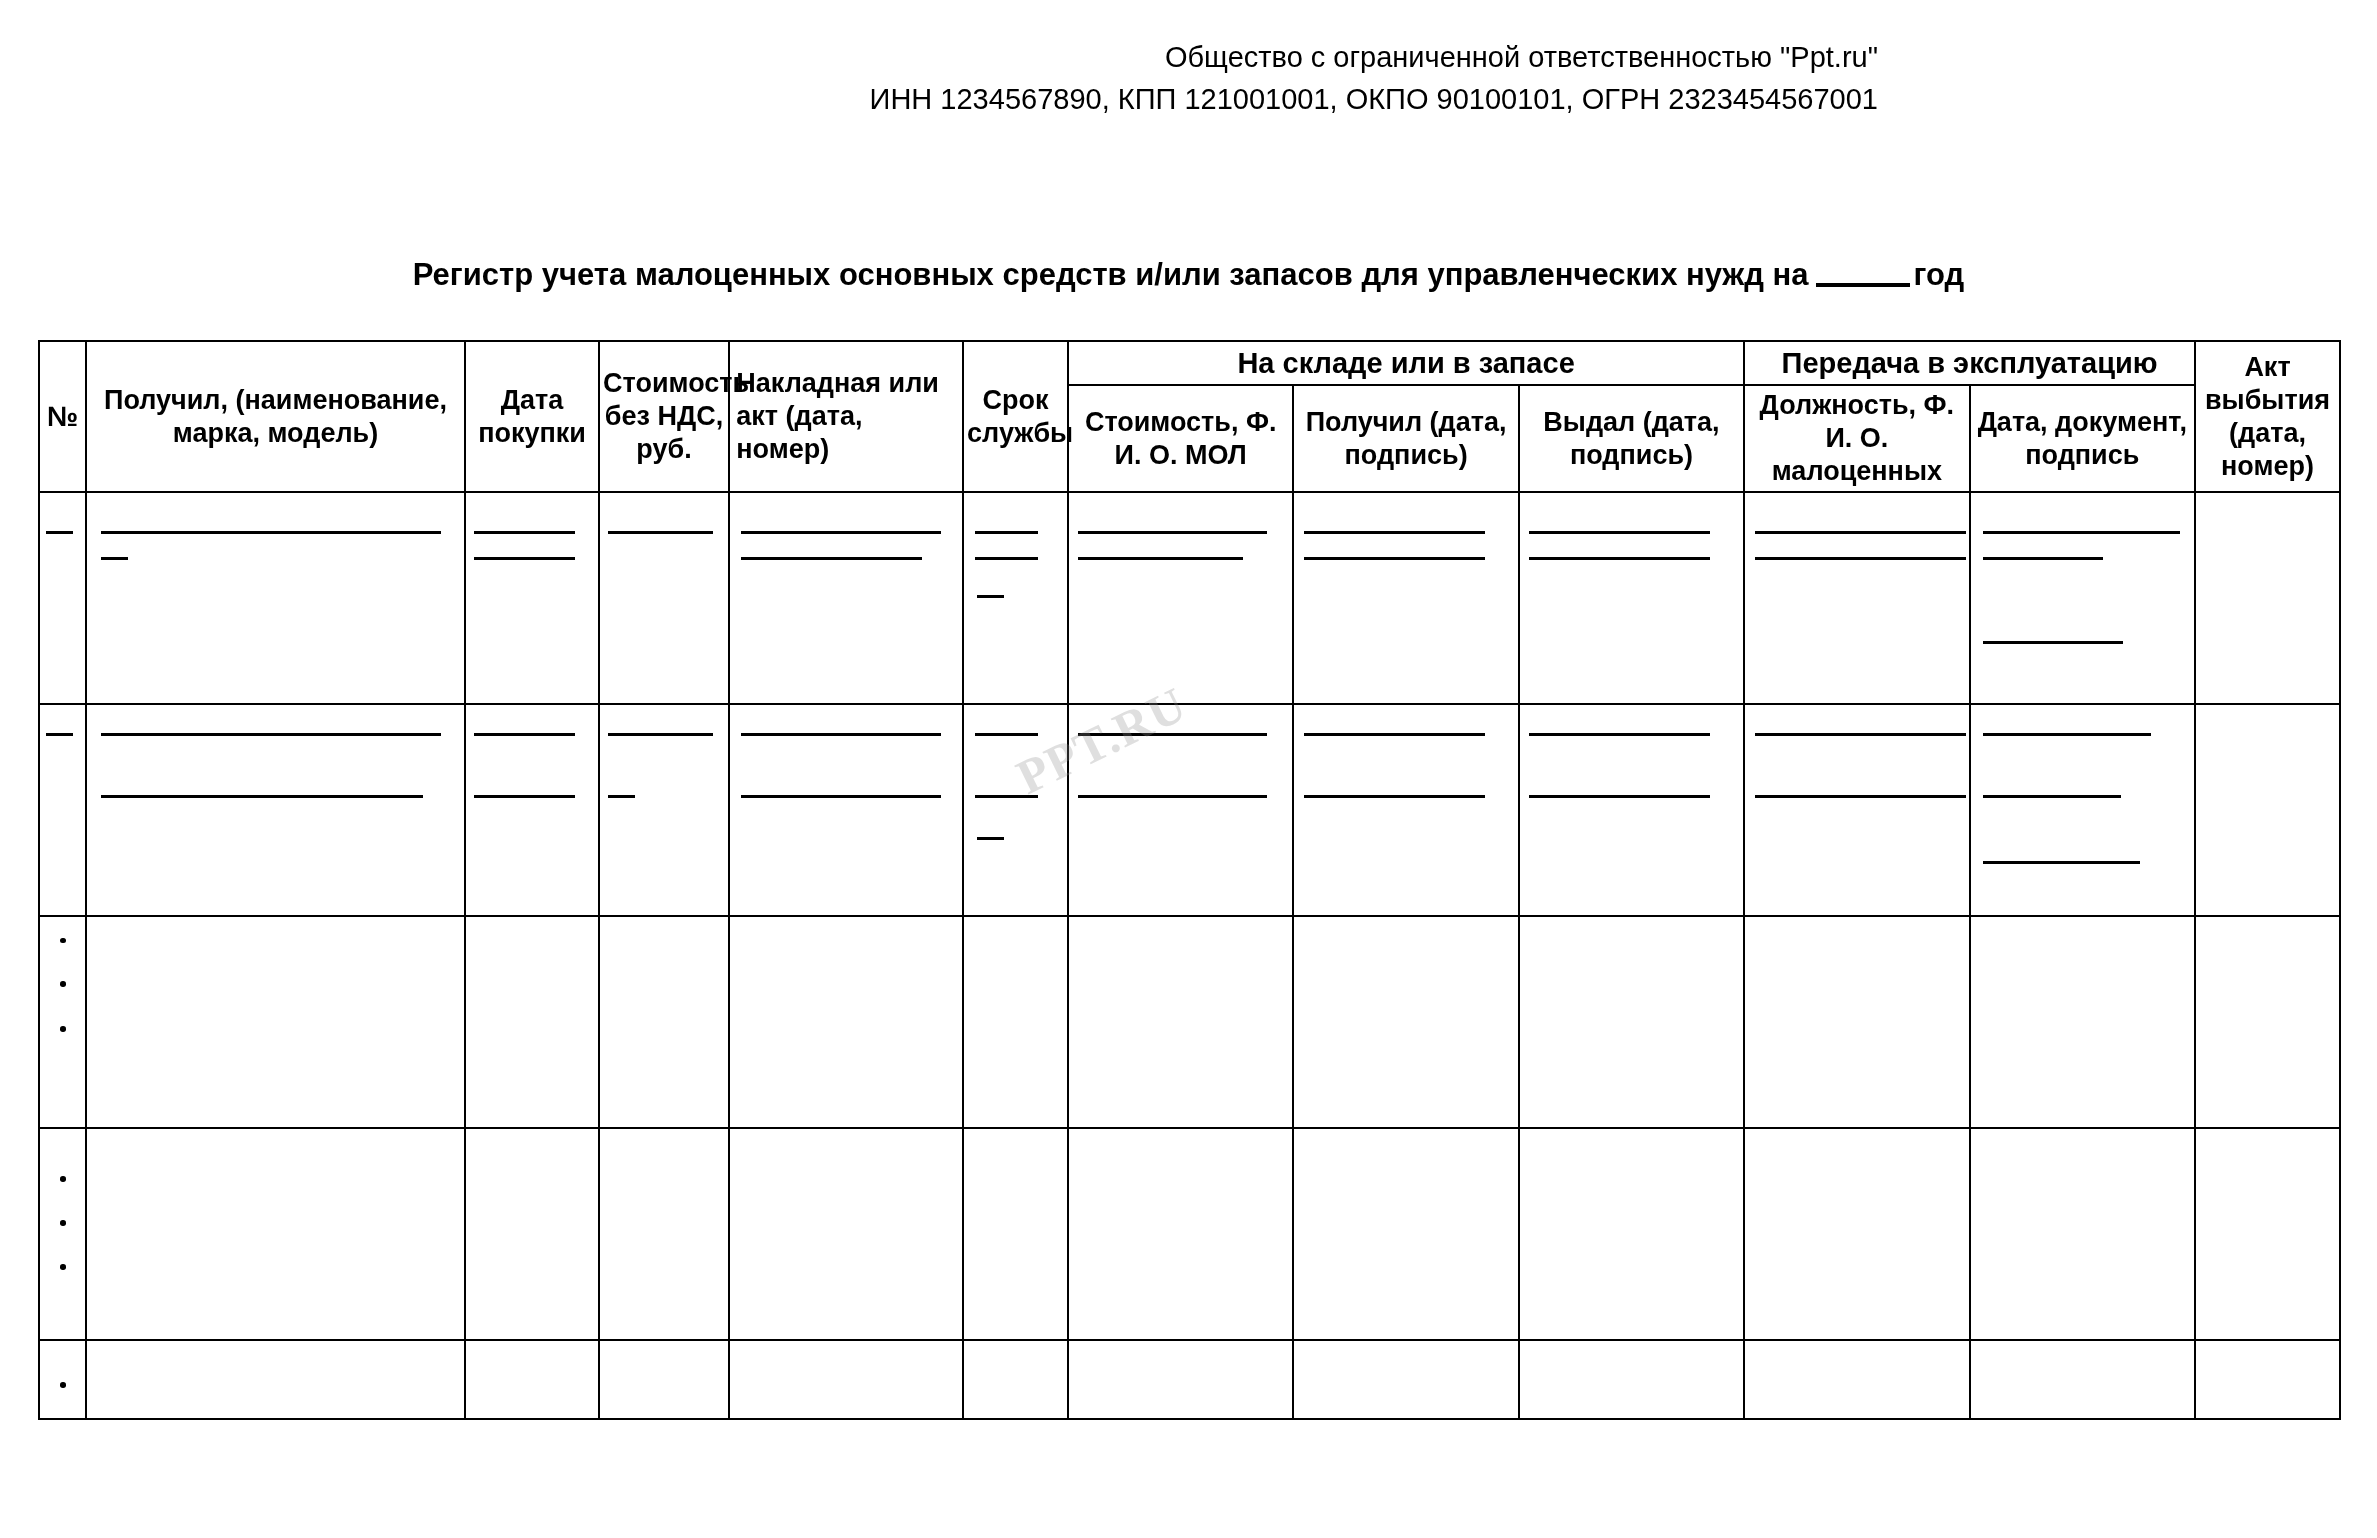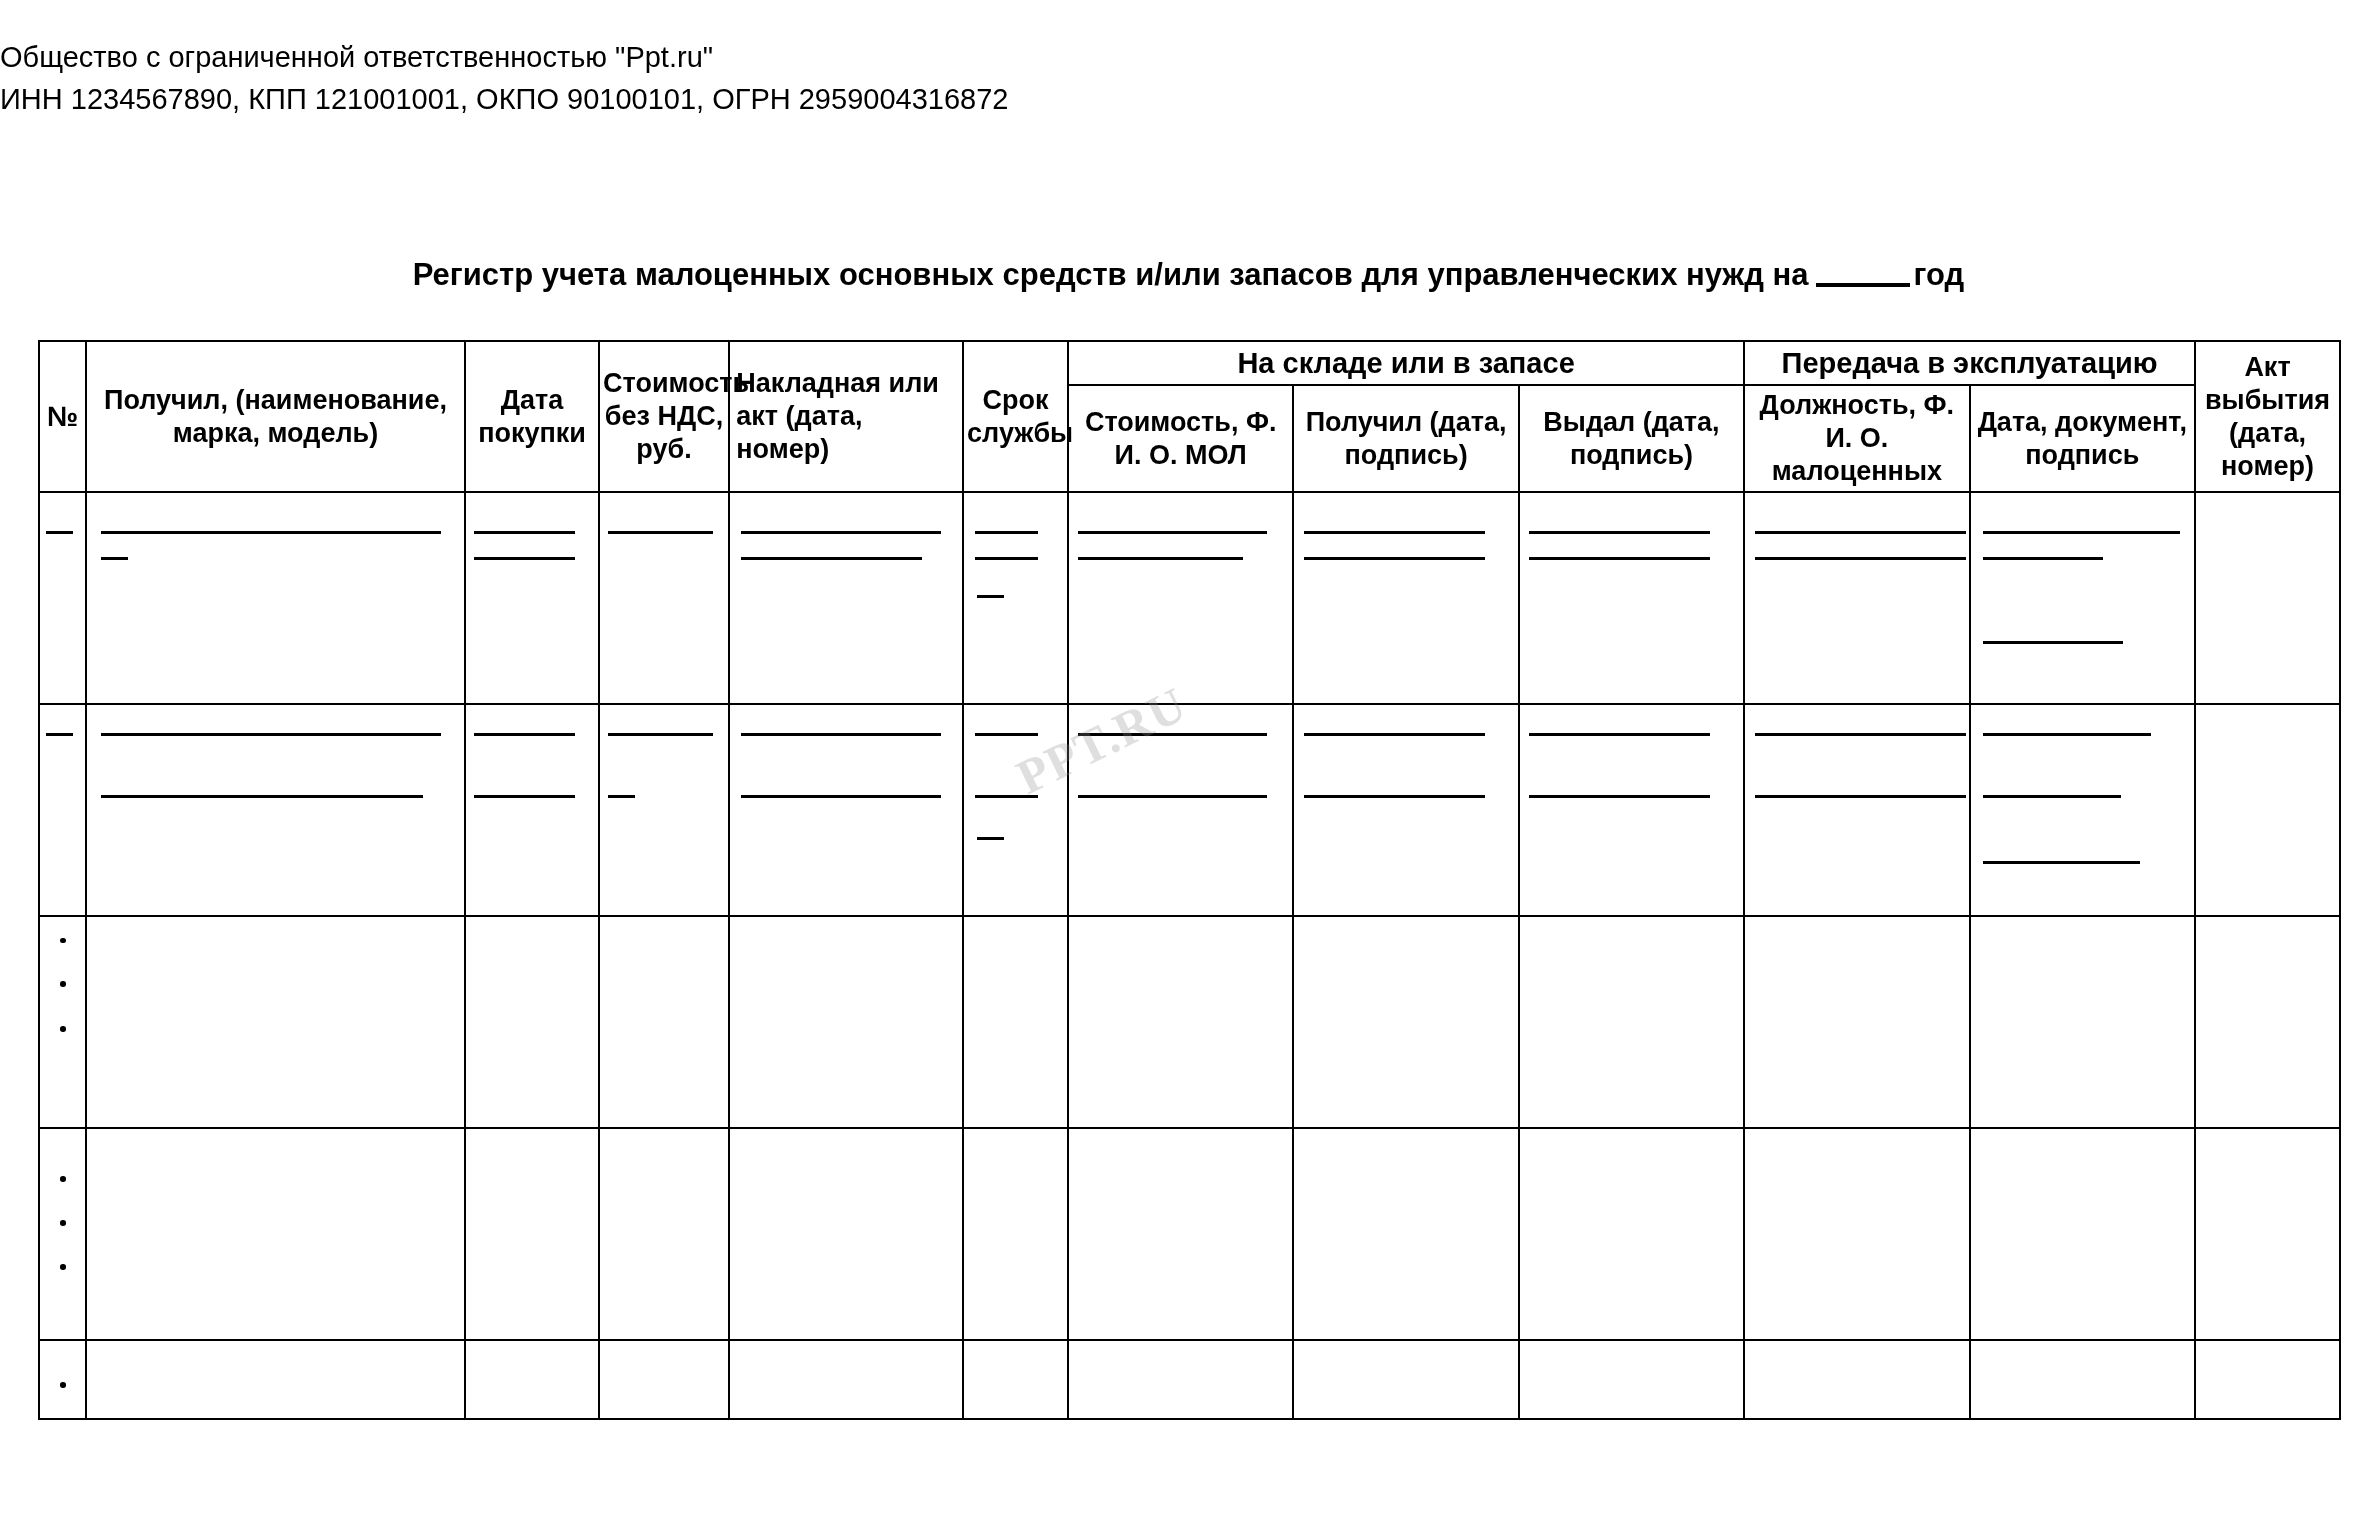--- a/index.html
+++ b/index.html
@@ -22,21 +22,21 @@
     height: 1538px;
     box-sizing: border-box;
   }
 
   
   .letterhead {
     position: absolute;
     left: 0;
     top: 36px;
     width: 1878px;
-    text-align: left;
+    text-align: right;
   }
   .letterhead .lh-line {
     display: block;
     font-size: 29px;
     line-height: 42px;
     font-weight: 400;
     letter-spacing: 0px;
     white-space: nowrap;
   }
 
@@ -170,21 +170,21 @@
     font-family: "Liberation Serif", serif;
   }
 </style>
 </head>
 <body>
 
 <div class="page">
 
   <div class="letterhead">
     <span class="lh-line">Общество с ограниченной ответственностью "Ppt.ru"</span>
-    <span class="lh-line">ИНН 1234567890, КПП 121001001, ОКПО 90100101, ОГРН 2959004316872</span>
+    <span class="lh-line">ИНН 1234567890, КПП 121001001, ОКПО 90100101, ОГРН 2323454567001</span>
   </div>
 
   <div class="doc-title">
     <span>Регистр учета малоценных основных средств и/или запасов для управленческих нужд на</span><span class="year-blank"></span><span>год</span>
   </div>
 
   <table class="reg-table">
     <thead>
       <tr>
         <th class="h-num" rowspan="2">№</th>

